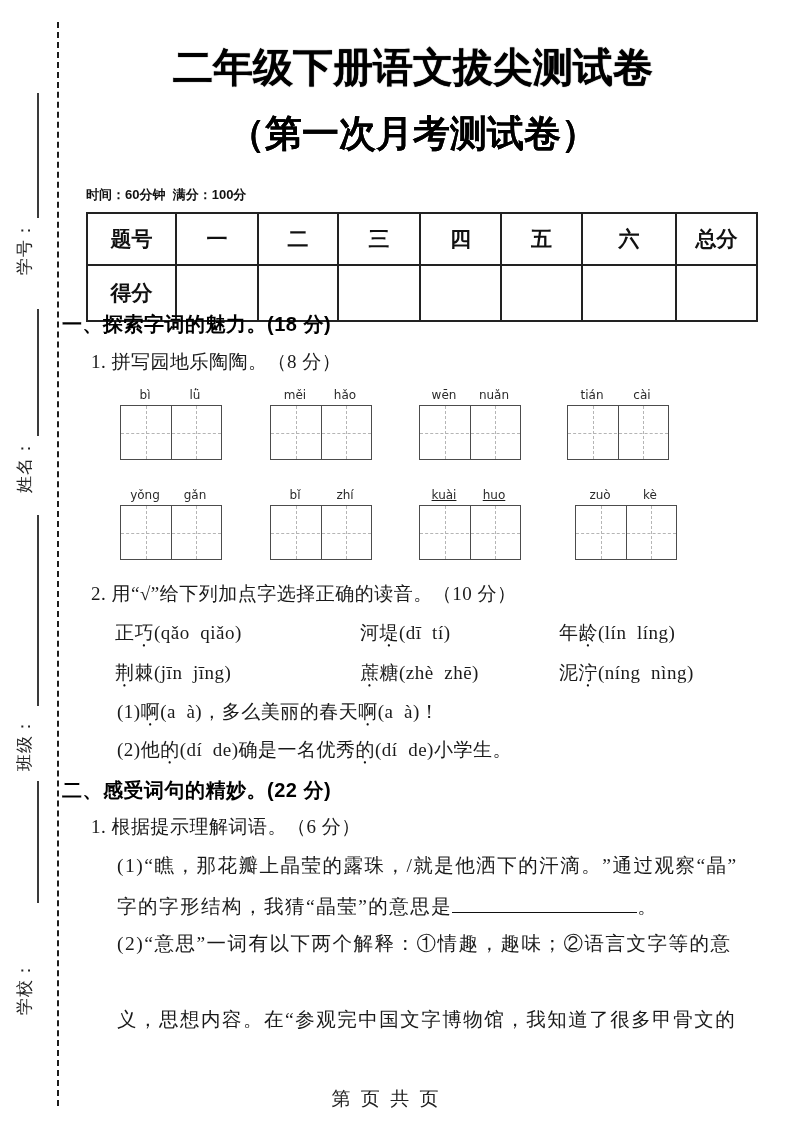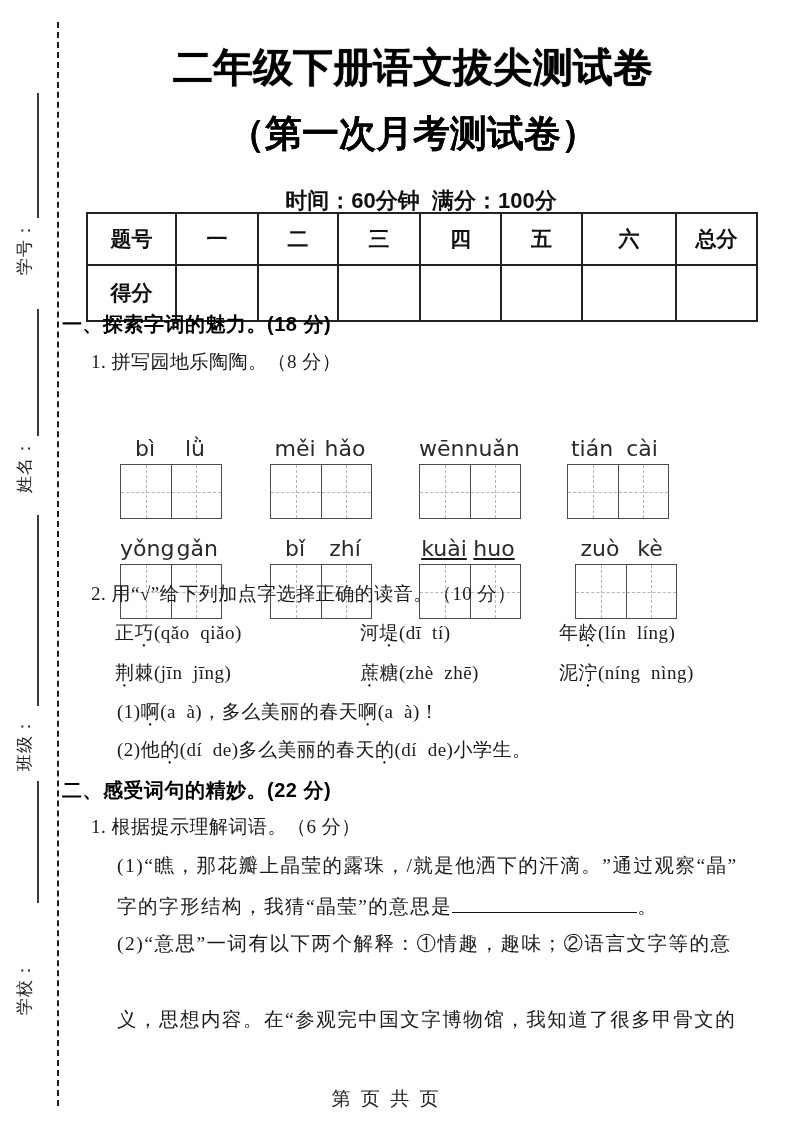--- a/index.html
+++ b/index.html
@@ -31,23 +31,23 @@
     text-shadow:0 0 1px #000;
     margin-top:8px;
   }
   .subtitle{
     left:60px;top:108px;width:706px;text-align:center;
     font-family:"Liberation Sans", sans-serif;
     font-size:37px;font-weight:900;line-height:52px;color:#000;
     text-shadow:0 0 .5px #000;
   }
   .meta{
-    left:86px;top:186px;width:670px;text-align:center;
-    font-family:"Liberation Sans", sans-serif;
-    font-size:22px;font-weight:600;color:#111;
+    left:86px;top:186px;width:670px;text-align:left;
+    font-family:"Liberation Sans", sans-serif;
+    font-size:13px;font-weight:600;color:#111;
   }
 
   
   table.score{position:absolute;left:86px;top:212px;border-collapse:collapse;table-layout:fixed;}
   table.score td{
     border:2px solid #222;text-align:center;vertical-align:middle;
     font-family:"Liberation Sans", sans-serif;
     font-size:21px;font-weight:700;color:#111;padding:4px;
   }
   tr.r1 td{height:42px;}
@@ -71,21 +71,21 @@
     content:"•";position:absolute;left:50%;bottom:-0.55em;
     transform:translateX(-50%);font-size:0.5em;color:#111;
   }
 
   
   .pin-group{position:absolute;width:100px;}
   .pin-labels{display:flex;margin-bottom:3px;}
   .pin-labels span{
     flex:1;text-align:center;
     font-family:"DejaVu Sans", sans-serif;
-    font-size:22px;color:#2a2a2a;margin-top:48px;
+    font-size:12px;color:#2a2a2a;
   }
   .pin-box{position:relative;width:100px;height:53px;border:1.7px solid #4c4c4c;background:#fff;}
   .pin-box i{position:absolute;display:block;}
   .pin-box .mid{top:0;bottom:0;left:50%;width:0;border-left:1.6px solid #4c4c4c;}
   .pin-box .dvl{top:0;bottom:0;left:25%;width:0;border-left:1.3px dashed #b5b5b5;}
   .pin-box .dvr{top:0;bottom:0;left:75%;width:0;border-left:1.3px dashed #b5b5b5;}
   .pin-box .dh{left:0;right:0;top:50%;height:0;border-top:1.3px dashed #b5b5b5;}
 
   .word{font-size:19px;letter-spacing:.5px;}
 
@@ -255,21 +255,21 @@
   <div class="abs item" style="left:91px;top:581px;">2. 用“√”给下列加点字选择正确的读音。（10 分）</div>
 
   <div class="abs word" style="left:115px;top:620px;"><span>正</span><span class="du">巧</span><span>(qǎo  qiǎo)</span></div>
   <div class="abs word" style="left:360px;top:620px;"><span>河</span><span class="du">堤</span><span>(dī  tí)</span></div>
   <div class="abs word" style="left:559px;top:620px;"><span>年</span><span class="du">龄</span><span>(lín  líng)</span></div>
   <div class="abs word" style="left:115px;top:660px;"><span class="du">荆</span><span>棘(jīn  jīng)</span></div>
   <div class="abs word" style="left:360px;top:660px;"><span class="du">蔗</span><span>糖(zhè  zhē)</span></div>
   <div class="abs word" style="left:559px;top:660px;"><span>泥</span><span class="du">泞</span><span>(níng  nìng)</span></div>
 
   <div class="abs word" style="left:117px;top:699px;"><span>(1)</span><span class="du">啊</span><span>(a  à)，多么美丽的春天</span><span class="du">啊</span><span>(a  à)！</span></div>
-  <div class="abs word" style="left:117px;top:737px;"><span>(2)他</span><span class="du">的</span><span>(dí  de)多么美丽的春天</span><span class="du">的</span><span>(dí  de)小学生。</span></div>
+  <div class="abs word" style="left:117px;top:737px;"><span>(2)他</span><span class="du">的</span><span>(dí  de)确是一名优秀</span><span class="du">的</span><span>(dí  de)小学生。</span></div>
 
   <div class="abs sec-head" style="left:62px;top:777px;">二、感受词句的精妙。(22 分)</div>
   <div class="abs item" style="left:91px;top:814px;">1. 根据提示理解词语。（6 分）</div>
 
   <div class="abs bodyline" style="left:117px;top:852px;">(1)“瞧，那花瓣上晶莹的露珠，/就是他洒下的汗滴。”通过观察“晶”</div>
   <div class="abs bodyline" style="left:117px;top:892px;"><span>字的字形结构，我猜“晶莹”的意思是</span><span class="blank"></span><span>。</span></div>
   <div class="abs bodyline" style="left:117px;top:930px;">(2)“意思”一词有以下两个解释：①情趣，趣味；②语言文字等的意</div>
   <div class="abs bodyline" style="left:117px;top:1006px;">义，思想内容。在“参观完中国文字博物馆，我知道了很多甲骨文的</div>
 
   <div class="abs footer">第 页 共 页</div>

